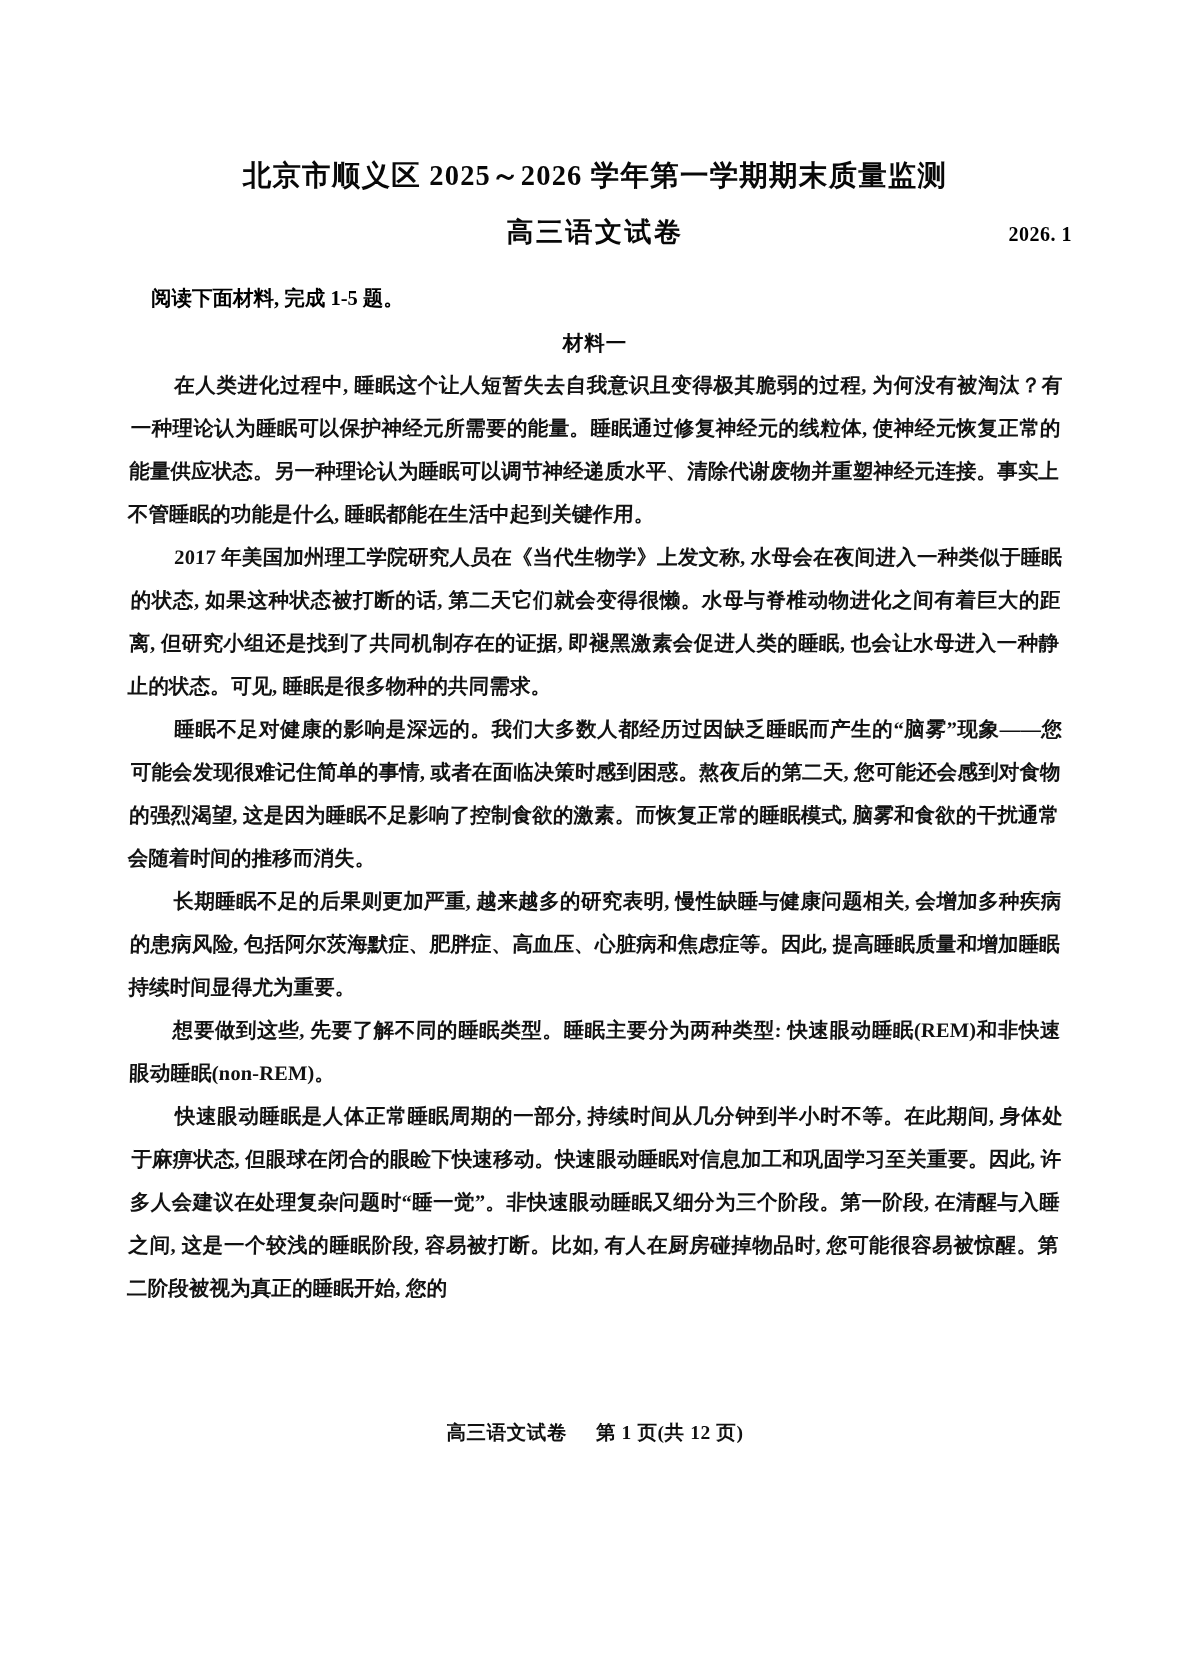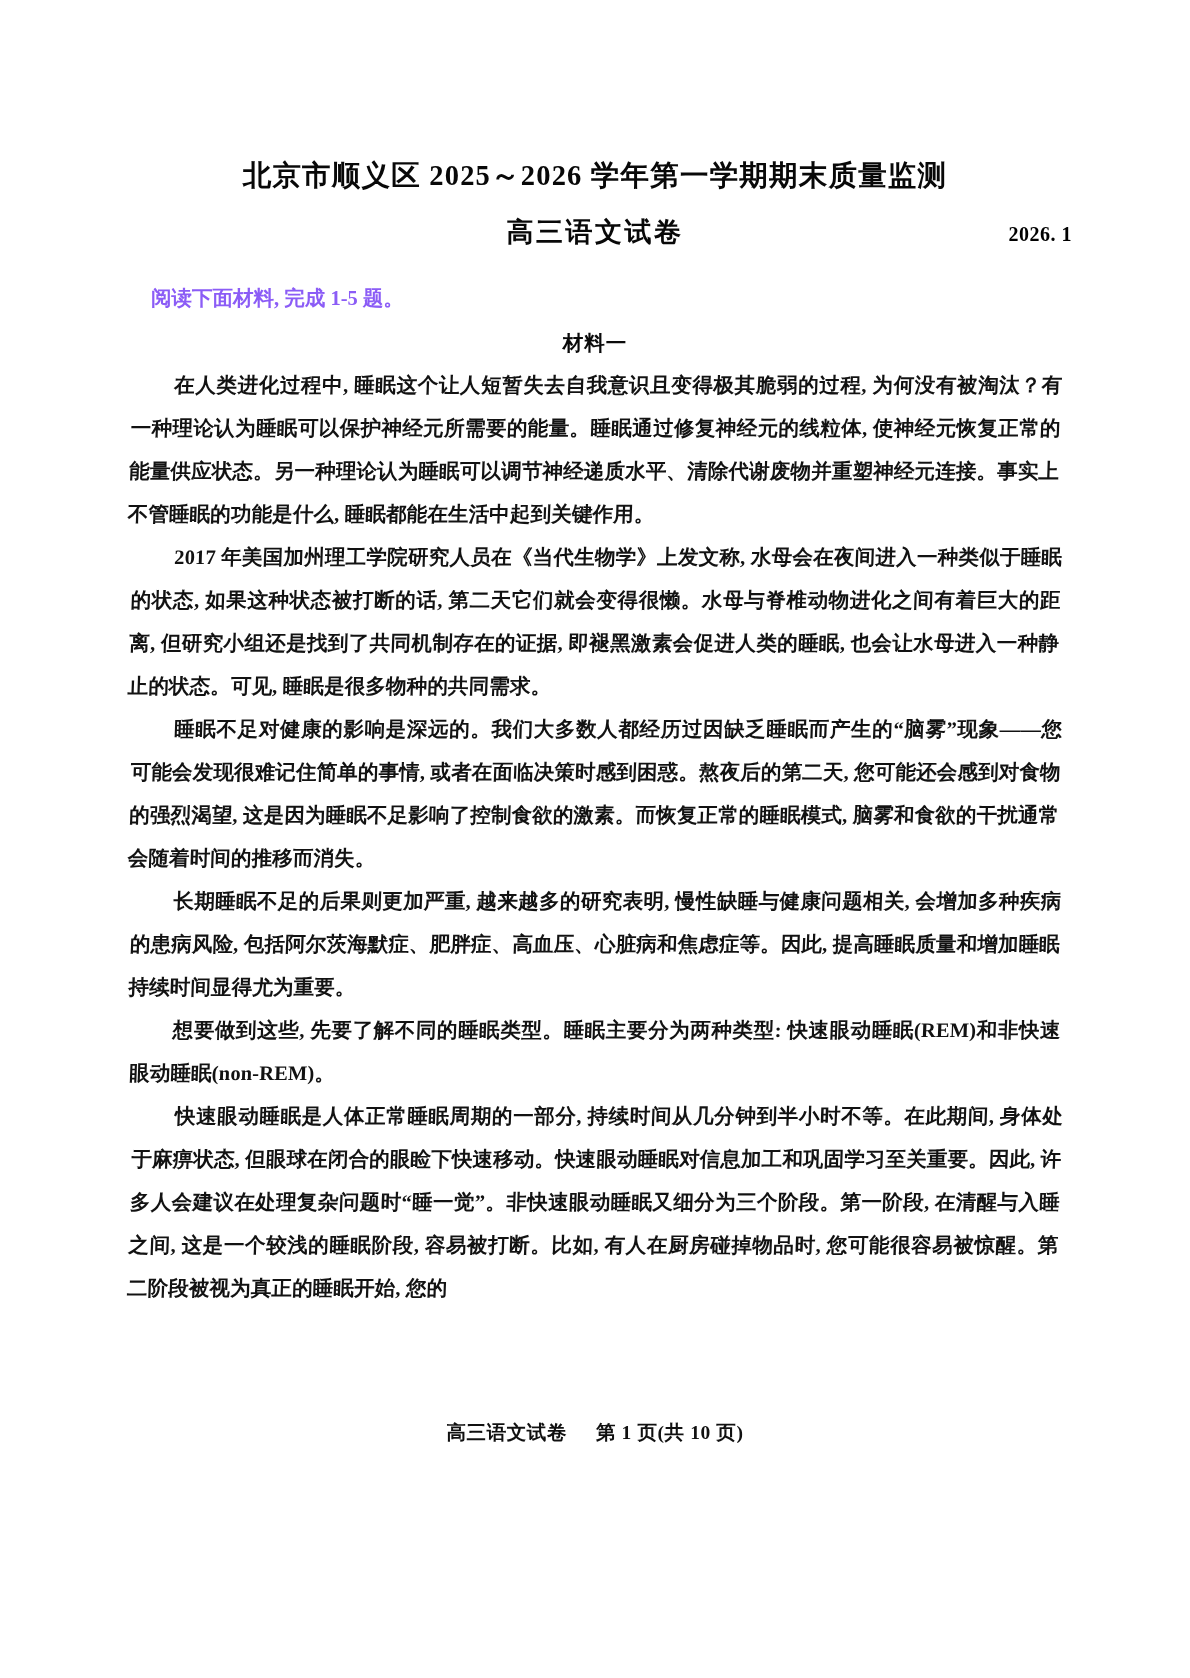--- a/index.html
+++ b/index.html
@@ -106,21 +106,21 @@
     letter-spacing: 0.3px;
   }
 
   .sub-instruction {
     font-family: "Liberation Serif", "DejaVu Serif", serif;
     font-weight: bold;
     font-size: 20.5px;
     line-height: 41px;
     text-indent: 21px;
     margin: 0;
-    color: #8b5cf6;
+    color: #000000;
   }
 
   .material-label {
     font-family: Liberation Serif, serif;
     font-weight: bold;
     font-size: 20.5px;
     line-height: 41px;
     text-align: center;
     margin: 0;
     margin-top: 4px;
@@ -186,16 +186,16 @@
     <p class="passage">睡眠不足对健康的影响是深远的。我们大多数人都经历过因缺乏睡眠而产生的“脑雾”现象——您可能会发现很难记住简单的事情, 或者在面临决策时感到困惑。熬夜后的第二天, 您可能还会感到对食物的强烈渴望, 这是因为睡眠不足影响了控制食欲的激素。而恢复正常的睡眠模式, 脑雾和食欲的干扰通常会随着时间的推移而消失。</p>
     <p class="passage">长期睡眠不足的后果则更加严重, 越来越多的研究表明, 慢性缺睡与健康问题相关, 会增加多种疾病的患病风险, 包括阿尔茨海默症、肥胖症、高血压、心脏病和焦虑症等。因此, 提高睡眠质量和增加睡眠持续时间显得尤为重要。</p>
     <p class="passage">想要做到这些, 先要了解不同的睡眠类型。睡眠主要分为两种类型: 快速眼动睡眠(REM)和非快速眼动睡眠(non-REM)。</p>
     <p class="passage">快速眼动睡眠是人体正常睡眠周期的一部分, 持续时间从几分钟到半小时不等。在此期间, 身体处于麻痹状态, 但眼球在闭合的眼睑下快速移动。快速眼动睡眠对信息加工和巩固学习至关重要。因此, 许多人会建议在处理复杂问题时“睡一觉”。非快速眼动睡眠又细分为三个阶段。第一阶段, 在清醒与入睡之间, 这是一个较浅的睡眠阶段, 容易被打断。比如, 有人在厨房碰掉物品时, 您可能很容易被惊醒。第二阶段被视为真正的睡眠开始, 您的</p>
 
   </div>
 
   <div class="footer">
     <span>高三语文试卷</span>
     <span class="sep"></span>
-    <span>第 1 页(共 10 页)</span>
+    <span>第 1 页(共 12 页)</span>
   </div>
 
 </div>
 
 </body></html>

